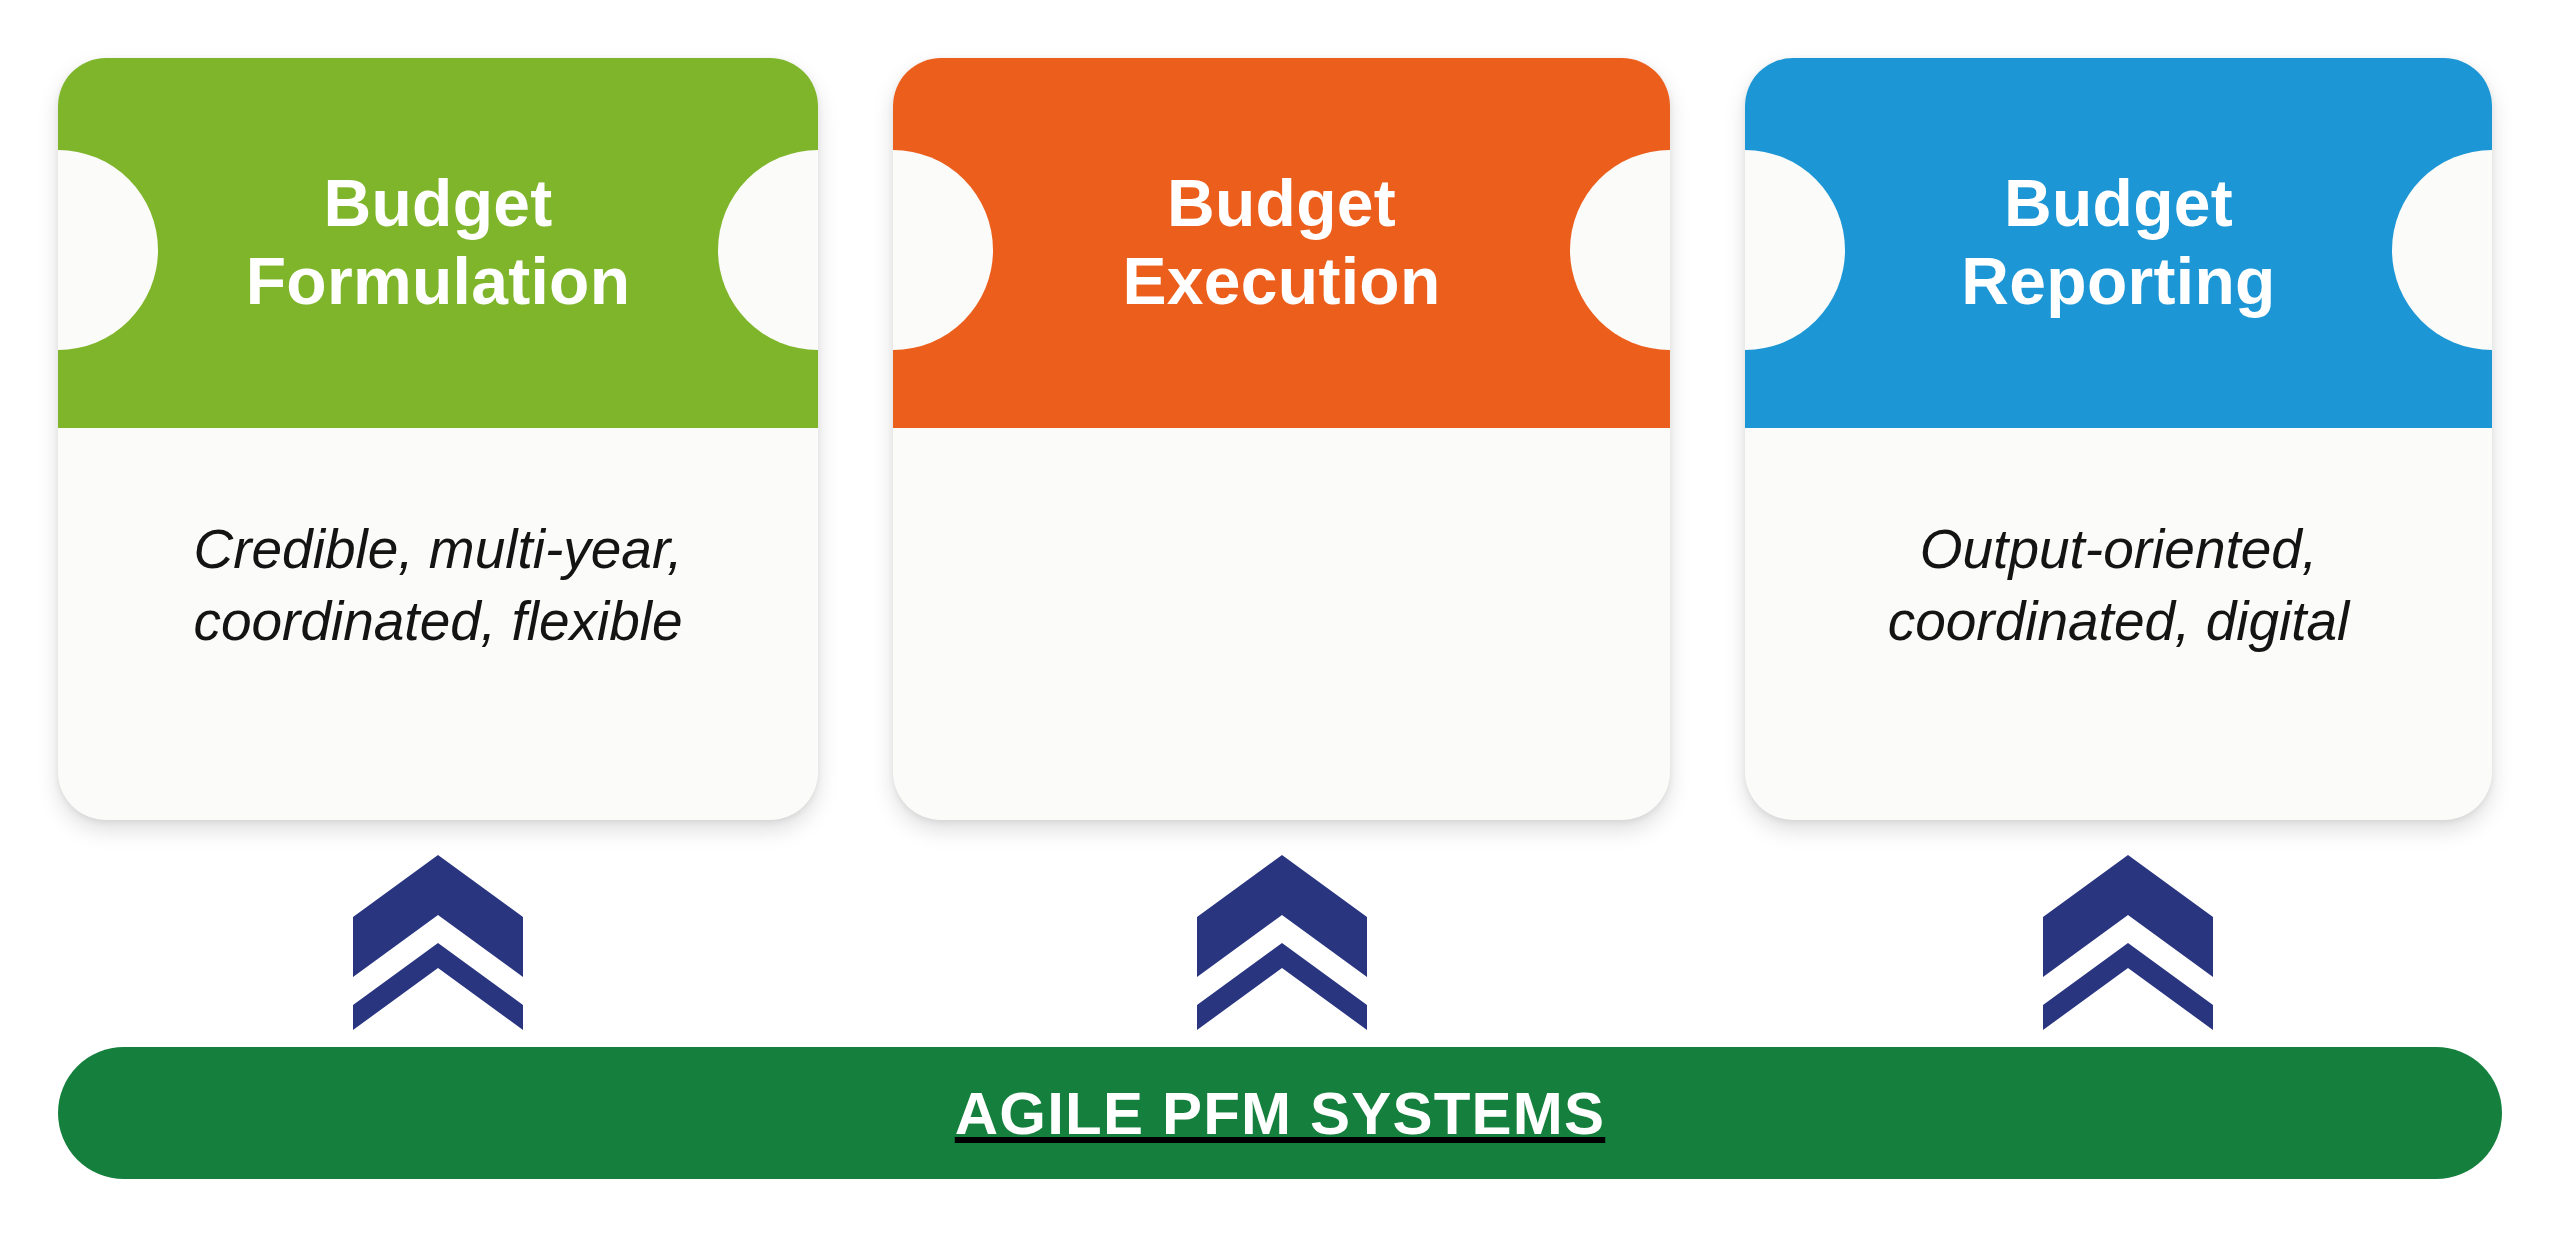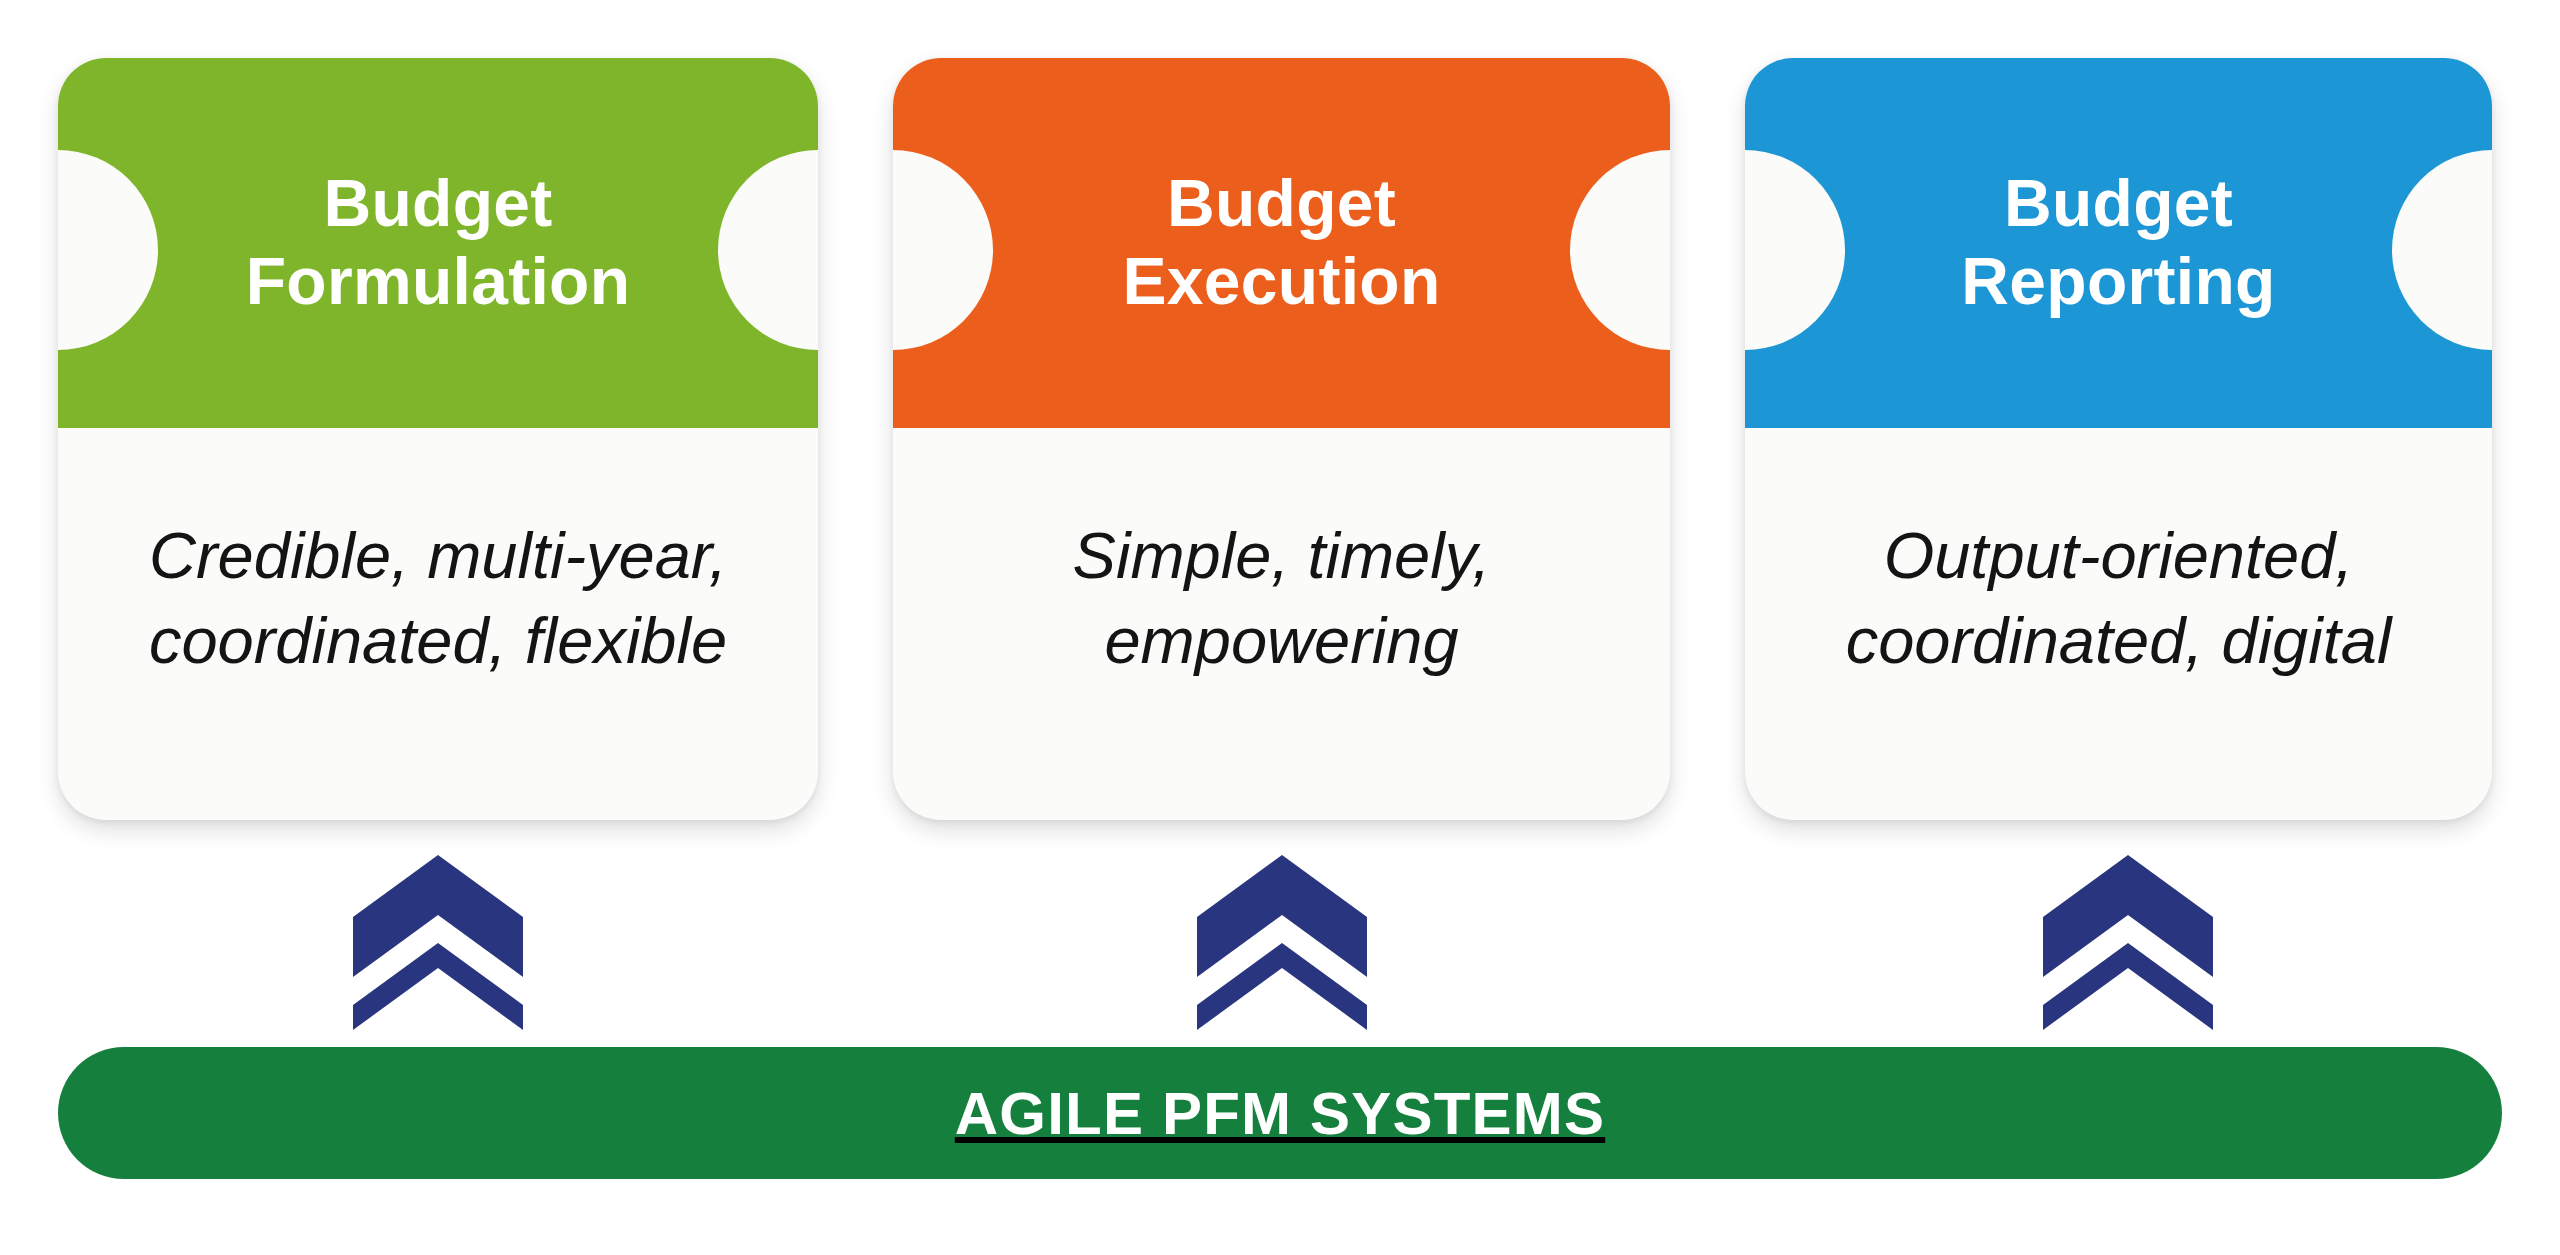--- a/index.html
+++ b/index.html
@@ -84,21 +84,21 @@
     top: 370px;
     width: 100%;
     height: 392px;
     padding: 0 58px;
     box-sizing: border-box;
     display: flex;
     align-items: flex-start;
     justify-content: center;
     text-align: center;
     color: #141414;
-    font-size: 65px;
+    font-size: 55px;
     font-style: italic;
     line-height: 1.30;
     white-space: pre-line;
     padding-top: 86px;
   }
 
   
   .chevron {
     position: absolute;
     width: 170px;
@@ -157,22 +157,20 @@
           <mask id="notch-mask-2">
             <rect x="0" y="0" width="777" height="370" fill="#fff"></rect>
             <circle cx="0" cy="192" r="100" fill="#000"></circle>
             <circle cx="777" cy="192" r="100" fill="#000"></circle>
           </mask>
         </defs>
         <path d="M48,0 H729 A48,48 0 0 1 777,48 V370 H0 V48 A48,48 0 0 1 48,0 Z" fill="#EC5E1B" mask="url(#notch-mask-2)"></path>
       </svg>
       <div class="card-title">Budget
 Execution</div>
-      <div class="card-desc">Simple, timely,
-empowering</div>
     </div>
 
     <div class="card" style="left:1745px; width:747px;">
       <div class="card-body"></div>
       <svg class="card-head-svg" viewBox="0 0 747 370" preserveAspectRatio="none">
         <defs>
           <mask id="notch-mask-3">
             <rect x="0" y="0" width="747" height="370" fill="#fff"></rect>
             <circle cx="0" cy="192" r="100" fill="#000"></circle>
             <circle cx="747" cy="192" r="100" fill="#000"></circle>

